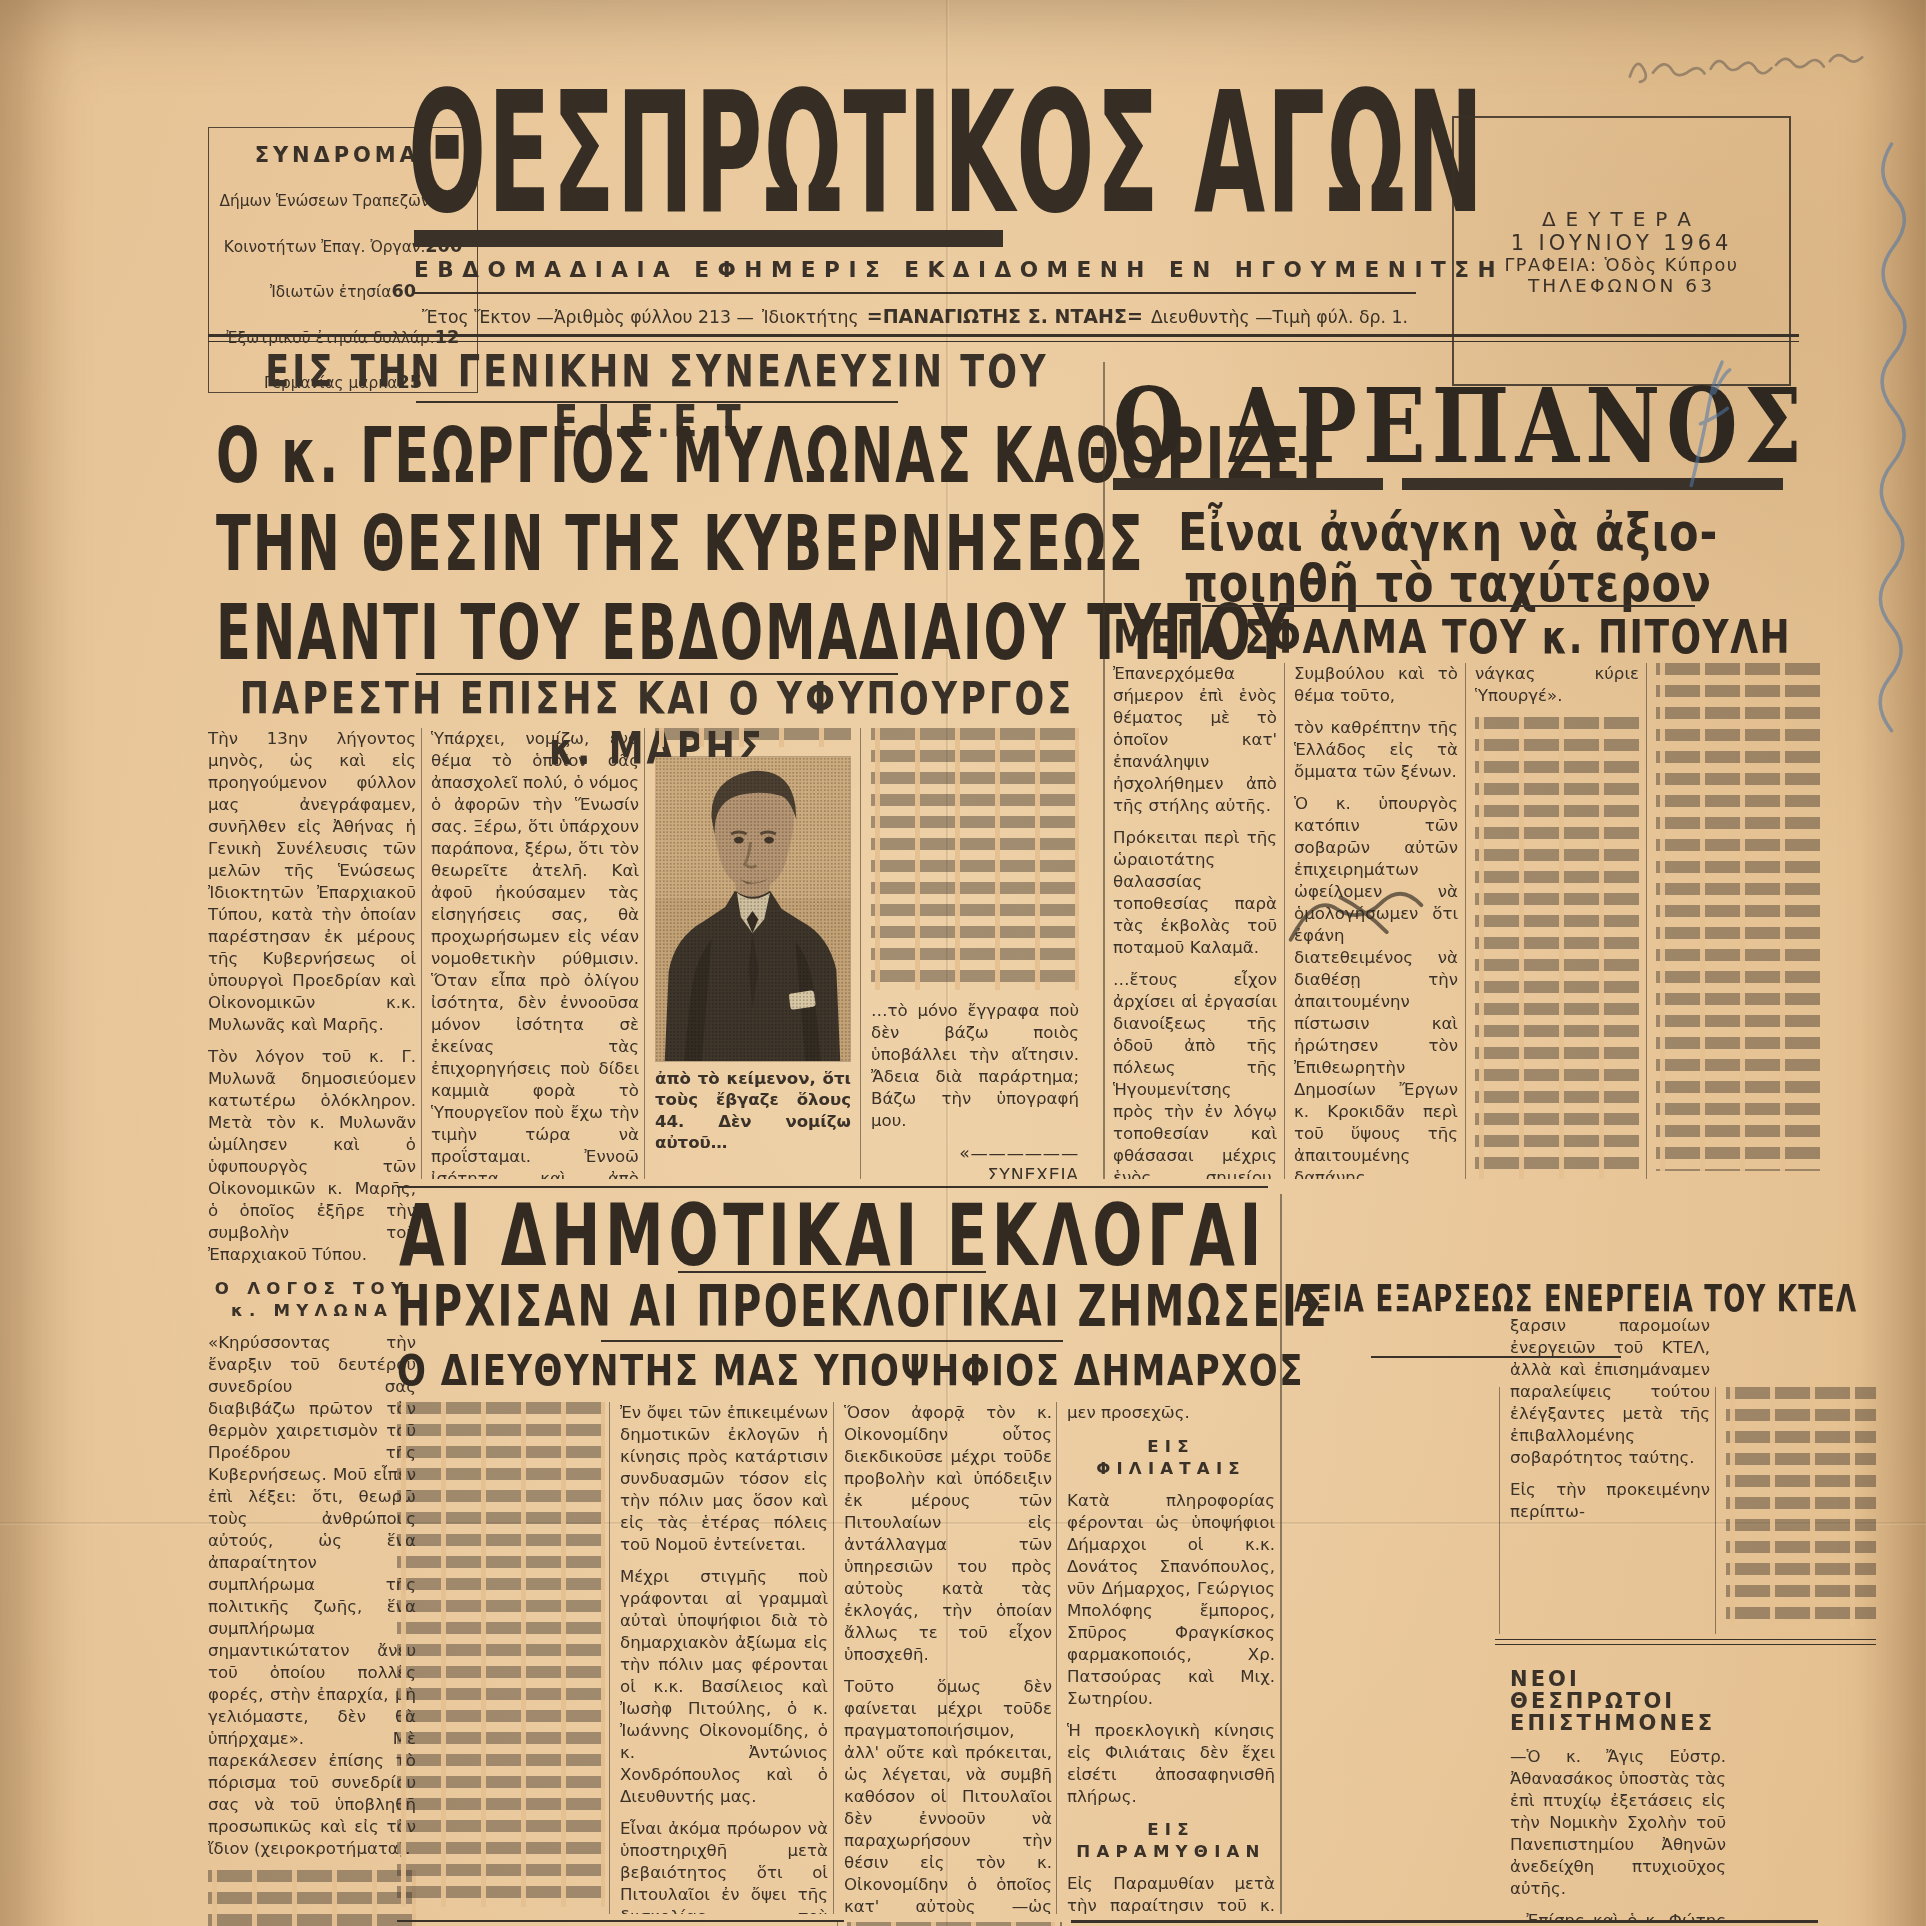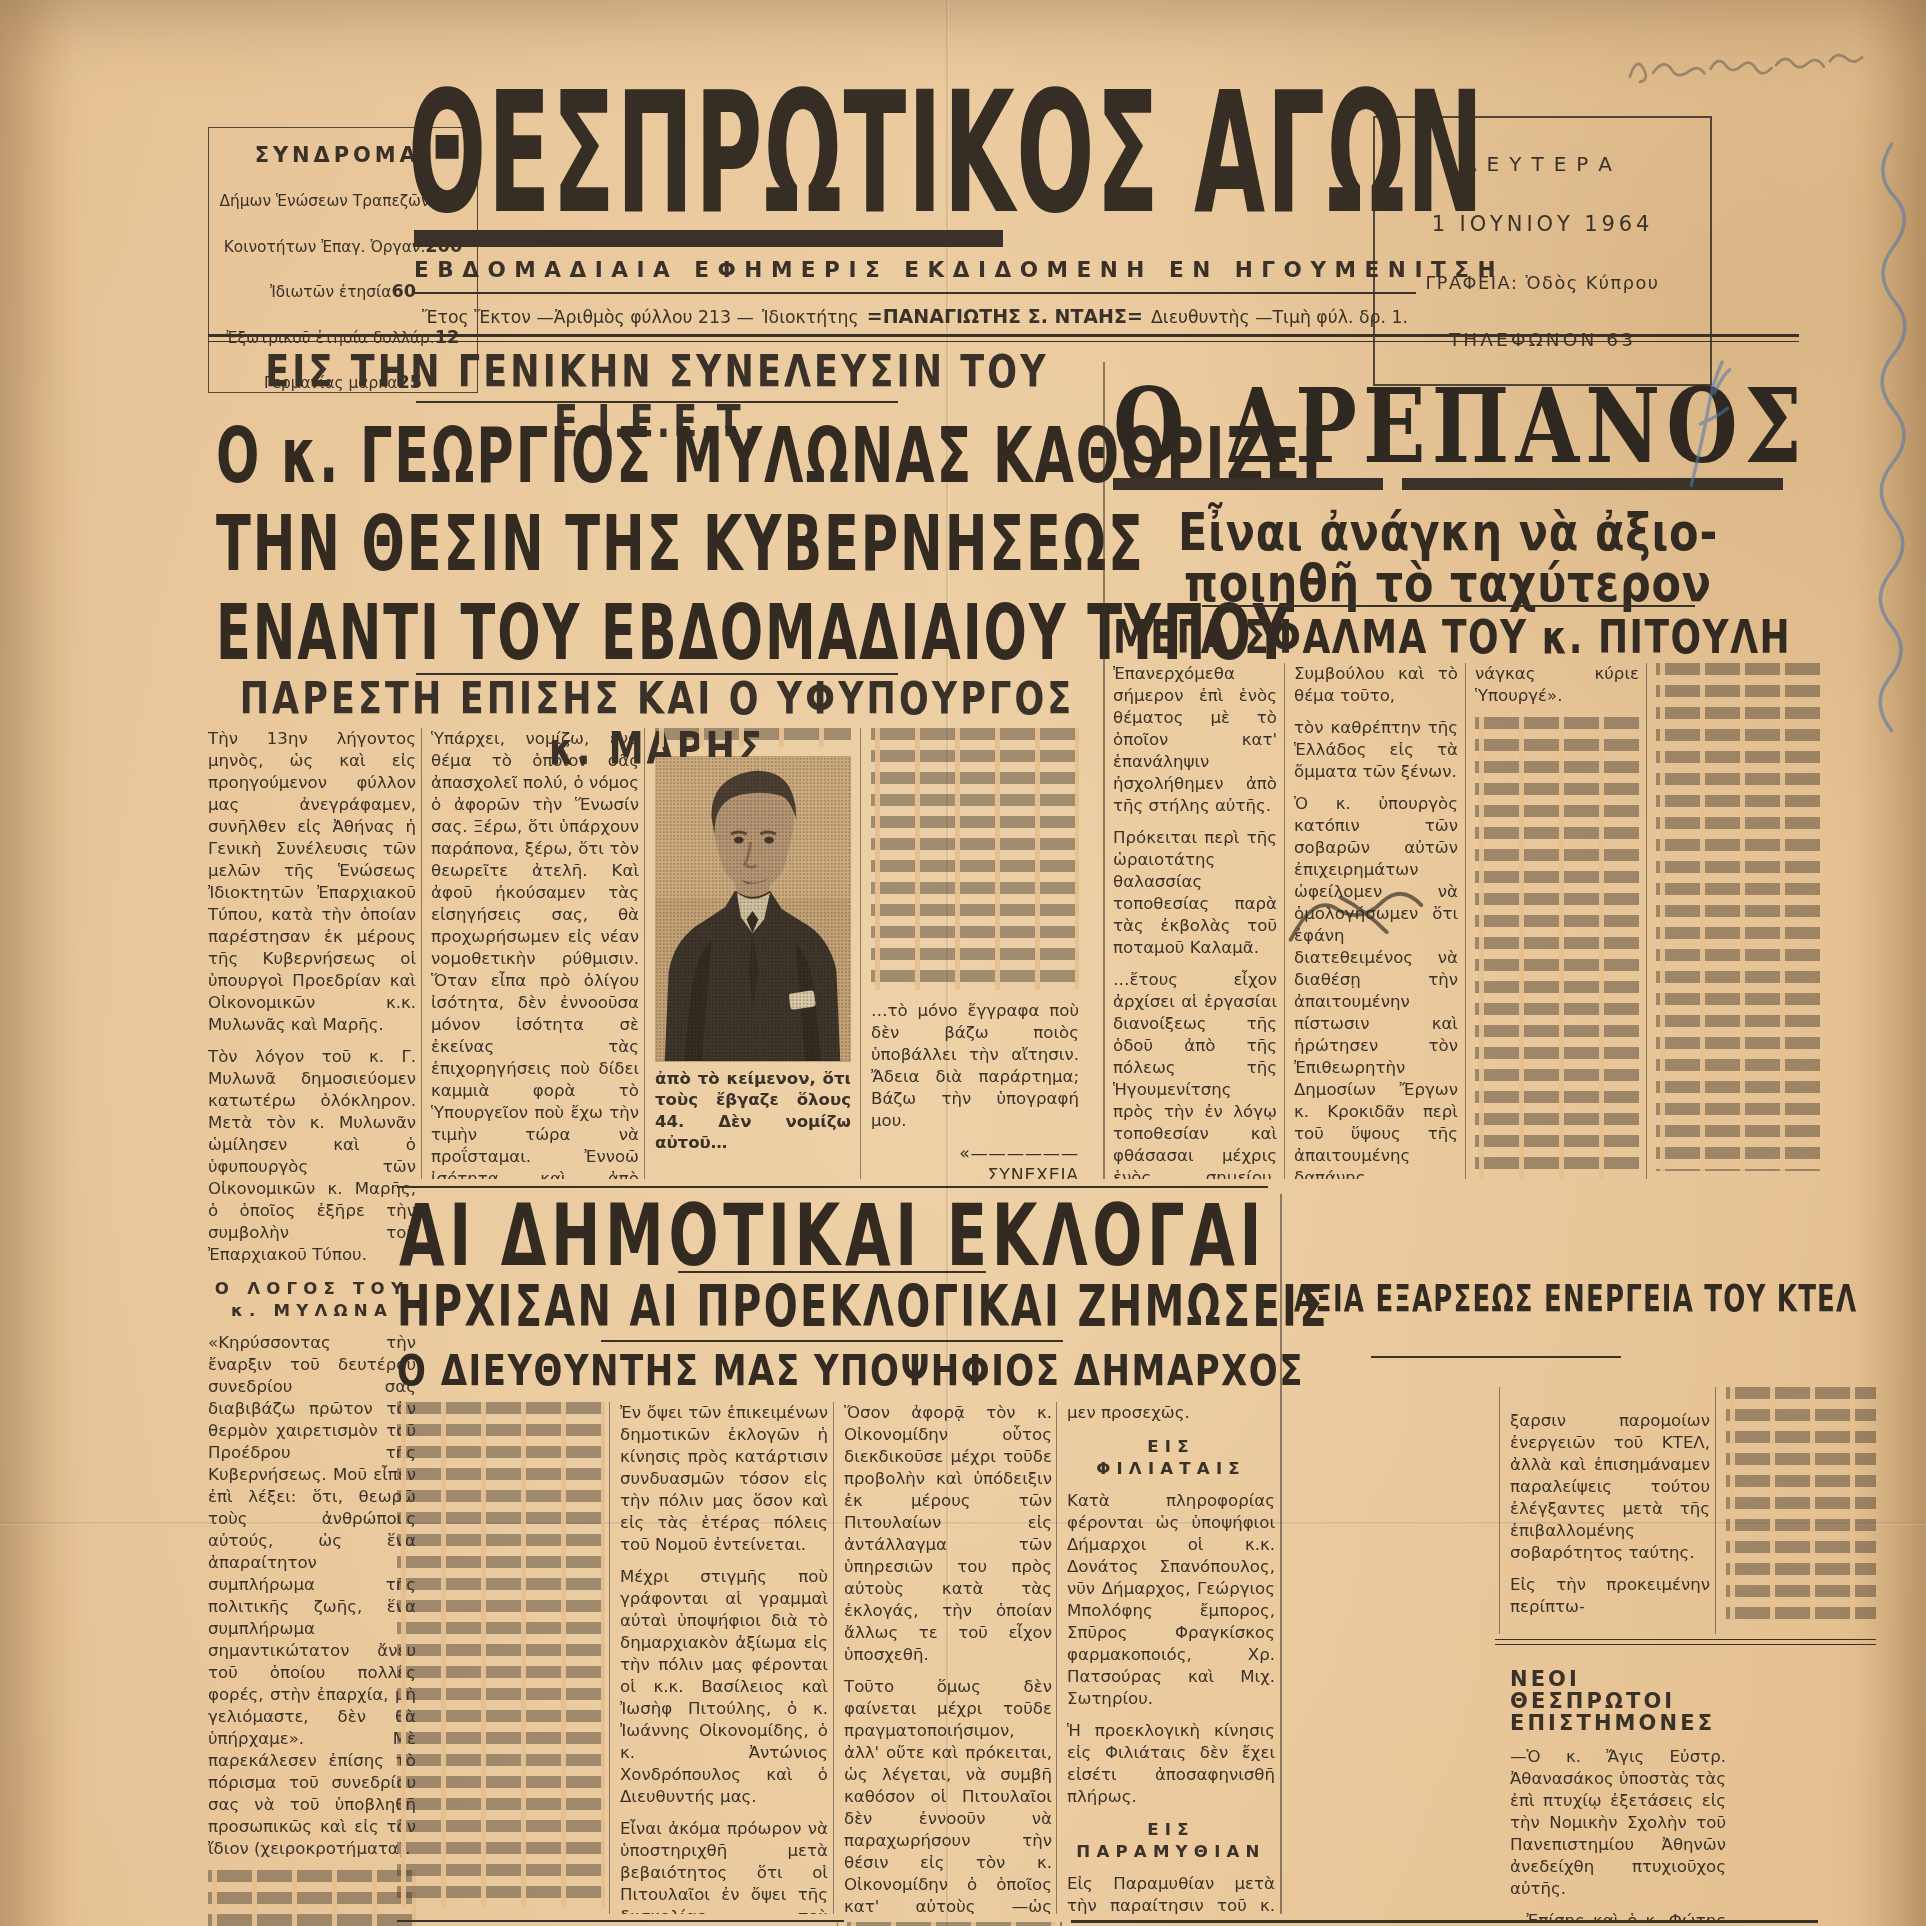--- a/index.html
+++ b/index.html
@@ -100,21 +100,21 @@
         <div class="srow">
           <span class="slbl">Γερμανίας μάρκα</span>
           <span class="sval">25</span>
         </div>
       </div>
   </div>
 
   <div class="abs mast-title" style="left:408px;top:116px;width:1032px;">ΘΕΣΠΡΩΤΙΚΟΣ ΑΓΩΝ</div>
   <div class="abs rule" style="left:414px;top:230px;width:589px;height:17px;"></div>
 
-  <div class="abs nb date-box" style="left:1373px;top:116px;width:339px;height:270px;">
+  <div class="abs nb date-box" style="left:1452px;top:116px;width:339px;height:270px;justify-content:center;">
     <div class="db-day">ΔΕΥΤΕΡΑ</div>
     <div class="db-date">1 ΙΟΥΝΙΟΥ 1964</div>
     <div class="db-office">ΓΡΑΦΕΙΑ: Ὁδὸς Κύπρου</div>
     <div class="db-phone">ΤΗΛΕΦΩΝΟΝ 63</div>
   </div>
 
   <div class="abs mast-sub" style="left:414px;top:257px;width:1002px;">ΕΒΔΟΜΑΔΙΑΙΑ ΕΦΗΜΕΡΙΣ ΕΚΔΙΔΟΜΕΝΗ ΕΝ ΗΓΟΥΜΕΝΙΤΣΗ</div>
   <div class="abs rule" style="left:414px;top:292px;width:1002px;height:1.9px;"></div>
   <div class="abs issue-line" style="left:422px;top:305px;width:986px;">
     <span>Ἔτος Ἕκτον —Ἀριθμὸς φύλλου 213 —</span>
@@ -260,21 +260,21 @@
         <p class="p">Ἡ προεκλογικὴ κίνησις εἰς Φιλιάταις δὲν ἔχει εἰσέτι ἀποσαφηνισθῆ πλήρως.</p>
         <p class="p sub">ΕΙΣ ΠΑΡΑΜΥΘΙΑΝ</p>
         <p class="p">Εἰς Παραμυθίαν μετὰ τὴν παραίτησιν τοῦ κ. Ἀρβανίτη περὶ ἀναμίξεώς του εἰς τὰς προσεχεῖς δημοτικὰς ἐκλογὰς οἱ καταρτισθησόμενοι συνδυασμοὶ ἀνέρχονται κατὰ βεβαίας πληροφορίας εἰς τρεῖς: ἤτοι τοῦ νῦν Δημάρχου κ. Γεωργ. Ρίγγα, τοῦ κ. Δημητρίου Ντάλλα καὶ τοῦ Αν. Μπέλλου ἐμπόρου.</p>
       </div>
   </div>
 
   <div class="vd" style="left:1280px;top:1194px;height:720px;width:1.5px;"></div>
   <div class="abs hxl ktel-h" style="left:1294px;top:1283px;width:501px;text-align:left;">ΑΞΙΑ ΕΞΑΡΣΕΩΣ ΕΝΕΡΓΕΙΑ ΤΟΥ ΚΤΕΛ</div>
   <div class="abs rule" style="left:1371px;top:1356px;width:250px;height:2.3px;"></div>
   <div class="vd" style="left:1499px;top:1387px;height:247px;"></div>
-  <div class="col" style="left:1510px;top:1410px;width:200px;height:247px;">
+  <div class="col" style="left:1510px;top:1315px;width:200px;height:247px;">
     <div>
         <p class="p">ξαρσιν παρομοίων ἐνεργειῶν τοῦ ΚΤΕΛ, ἀλλὰ καὶ ἐπισημάναμεν παραλείψεις τούτου ἐλέγξαντες μετὰ τῆς ἐπιβαλλομένης σοβαρότητος ταύτης.</p>
         <p class="p">Εἰς τὴν προκειμένην περίπτω-</p>
       </div>
   </div>
   <div class="vd" style="left:1715px;top:1387px;height:247px;"></div>
   <div class="col" style="left:1726px;top:1387px;width:150px;height:247px;">
     <div class="fill" style="height:239px;"></div>
   </div>
 

